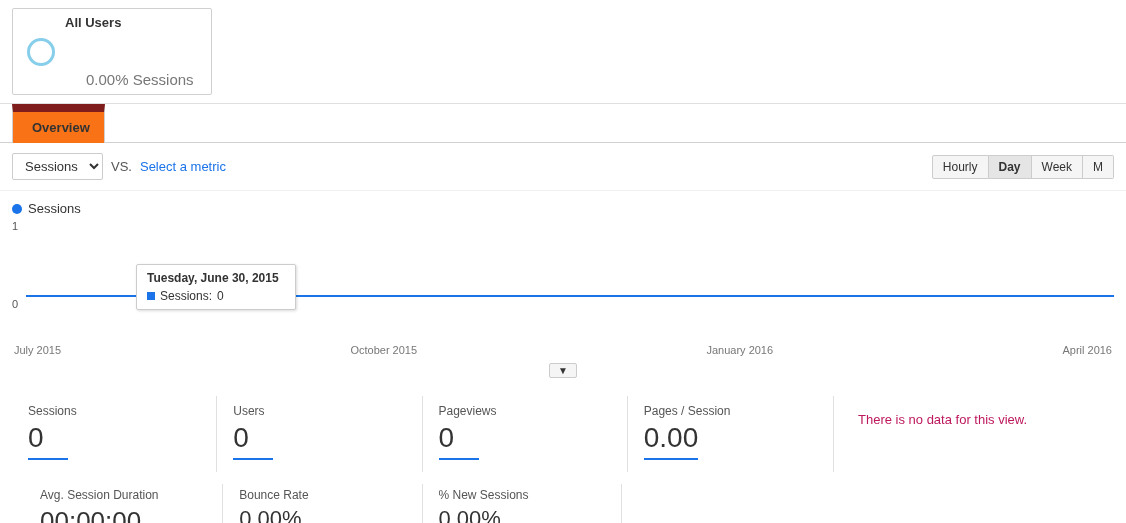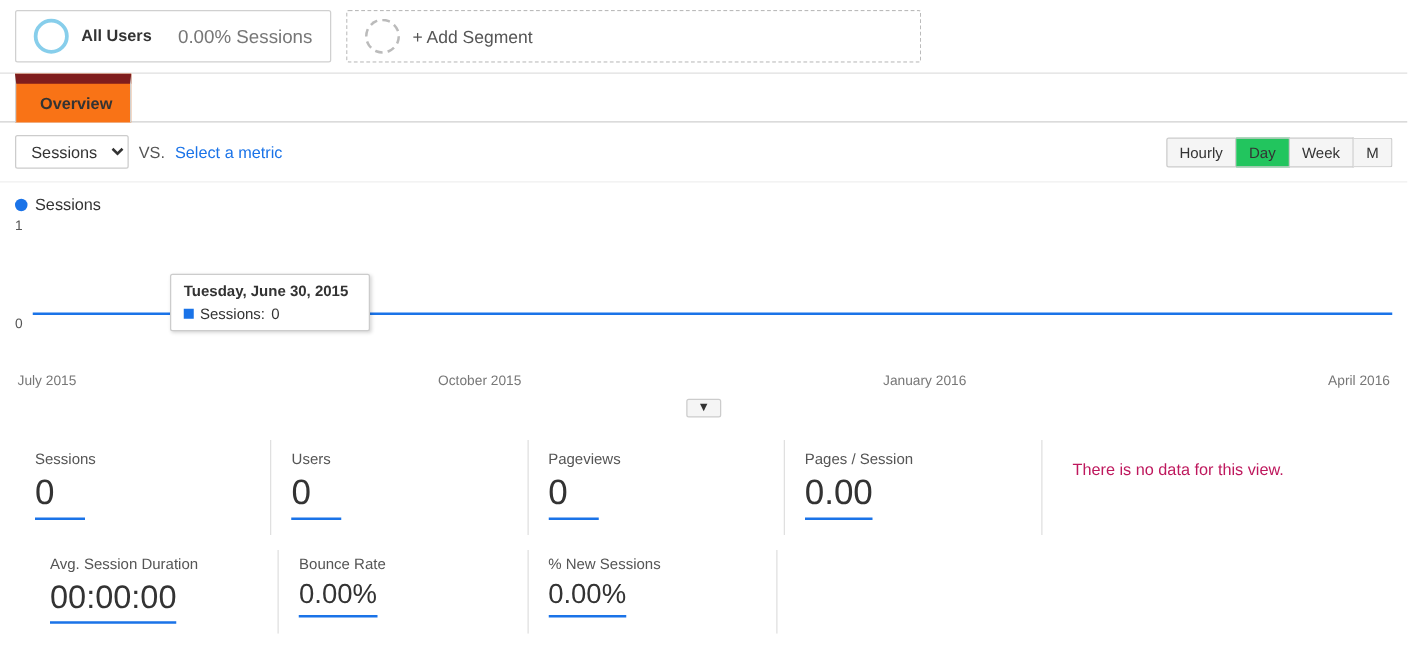--- a/index.html
+++ b/index.html
@@ -32,21 +32,21 @@
       flex-shrink: 0;
     }
     .segment-circle-dashed {
       width: 28px;
       height: 28px;
       border-radius: 50%;
       border: 2px dashed #bbb;
       background: transparent;
       flex-shrink: 0;
     }
-    .segment-info { display: flex; flex-direction: row; }
+    .segment-info { display: flex; flex-direction: column; gap: 41px; }
     .segment-name { font-size: 13px; font-weight: bold; color: #333; }
     .segment-pct { font-size: 15px; color: #777; padding-left: 21px; }
     .segment-add {
       display: flex;
       align-items: center;
       gap: 10px;
       padding: 6px 14px;
       border: 1px dashed #bbb;
       border-radius: 2px;
       background: #fff;
@@ -103,21 +103,21 @@
     .time-btn {
       padding: 4px 10px;
       border: 1px solid #ccc;
       font-size: 12px;
       cursor: pointer;
       background: #f5f5f5;
       color: #333;
     }
     .time-btn:first-child { border-radius: 2px 0 0 2px; }
     .time-btn:last-child { border-radius: 0 2px 2px 0; }
-    .time-btn.active { background: #22c55e; font-weight: normal; }
+    .time-btn.active { background: #e5e5e5; font-weight: bold; }
     .time-btn + .time-btn { border-left: none; }
 
     
     .chart-area {
       padding: 10px 12px 0 12px;
       position: relative;
     }
     .chart-legend {
       display: flex;
       align-items: center;
@@ -232,24 +232,20 @@
 </head>
 <body>
 
 <div class="segment-bar">
   <div class="segment-box">
     <div class="segment-circle"></div>
     <div class="segment-info">
       <span class="segment-name">All Users</span>
       <span class="segment-pct">0.00% Sessions</span>
     </div>
-  </div>
-  <div class="segment-add">
-    <div class="segment-circle-dashed"></div>
-    <span class="add-text">+ Add Segment</span>
   </div>
 </div>
 
 <div class="tabs-bar">
   <div class="tab active">
     <span>Overview</span>
   </div>
 </div>
 
 <div class="toolbar">

